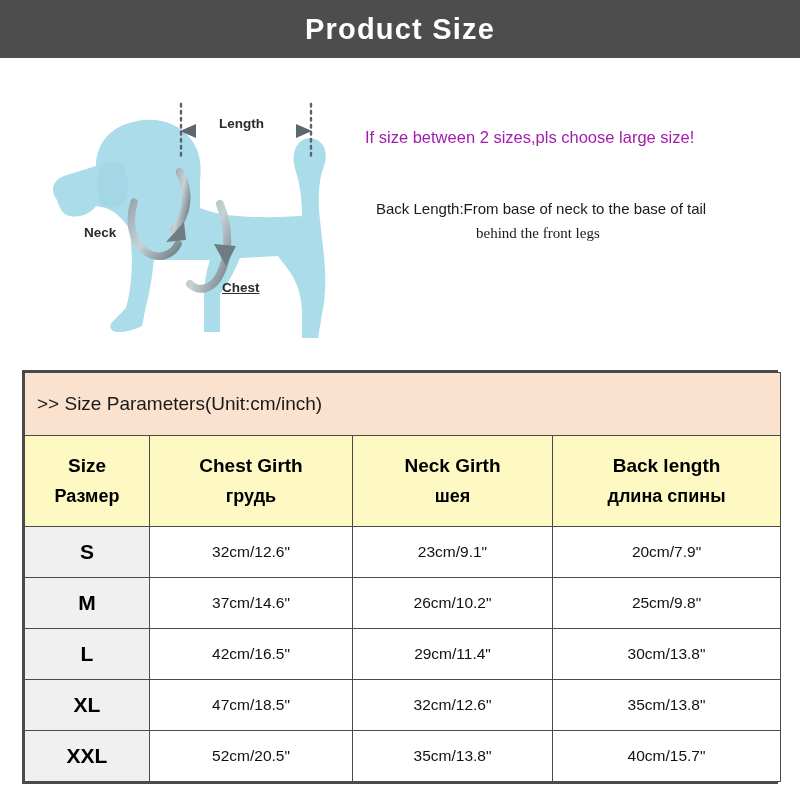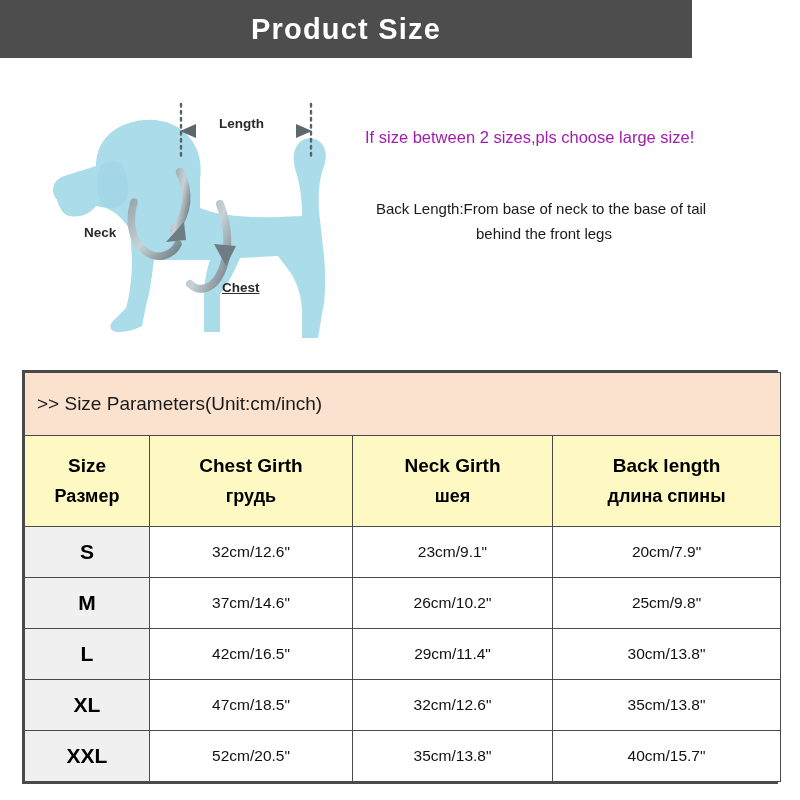--- a/index.html
+++ b/index.html
@@ -13,21 +13,21 @@
     font-family: "Liberation Sans", sans-serif;
     overflow: hidden;
     position: relative;
   }
 
   
   .banner {
     position: absolute;
     left: 0;
     top: 0;
-    width: 692px;
+    width: 800px;
     height: 58px;
     background: #4d4d4d;
     display: flex;
     align-items: center;
     justify-content: center;
   }
   .banner-title {
     color: #ffffff;
     font-size: 29px;
     font-weight: bold;
@@ -76,21 +76,21 @@
     top: 196px;
     width: 420px;
   }
   .desc-line {
     font-size: 15px;
     color: #1a1a1a;
     line-height: 25px;
     white-space: nowrap;
     font-family: "Liberation Sans", sans-serif;
   }
-  .desc-line.indent { padding-left: 100px; }
+  .desc-line.indent { padding-left: 100px; font-family: Liberation Serif, serif; }
 
   
   .size-table-wrap {
     position: absolute;
     left: 22px;
     top: 370px;
     width: 756px;
     border: 2px solid #4a4a4a;
     box-sizing: border-box;
   }

